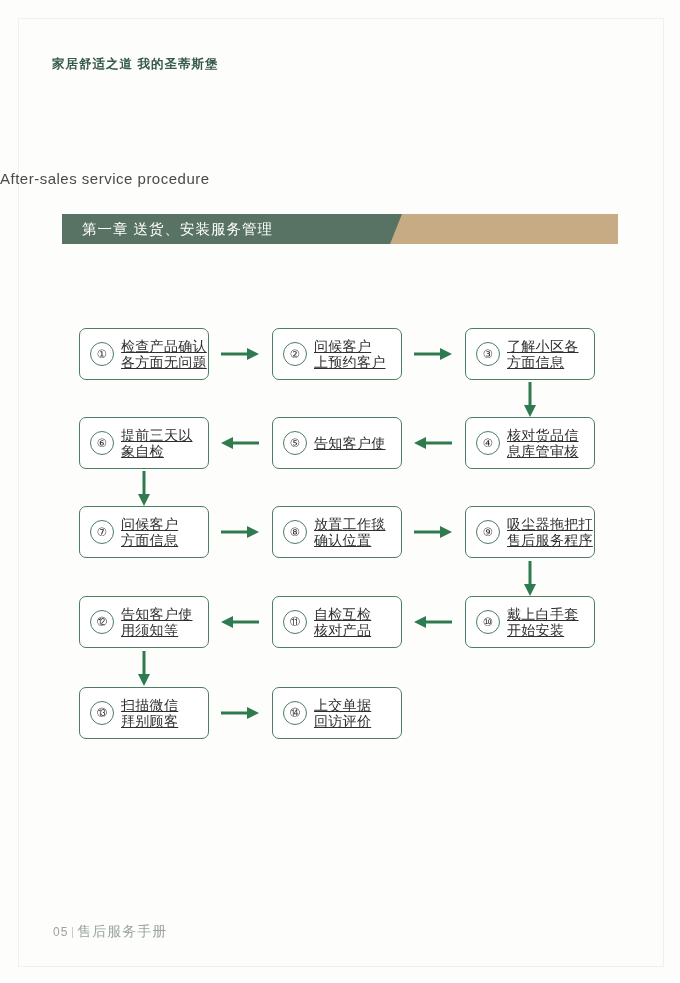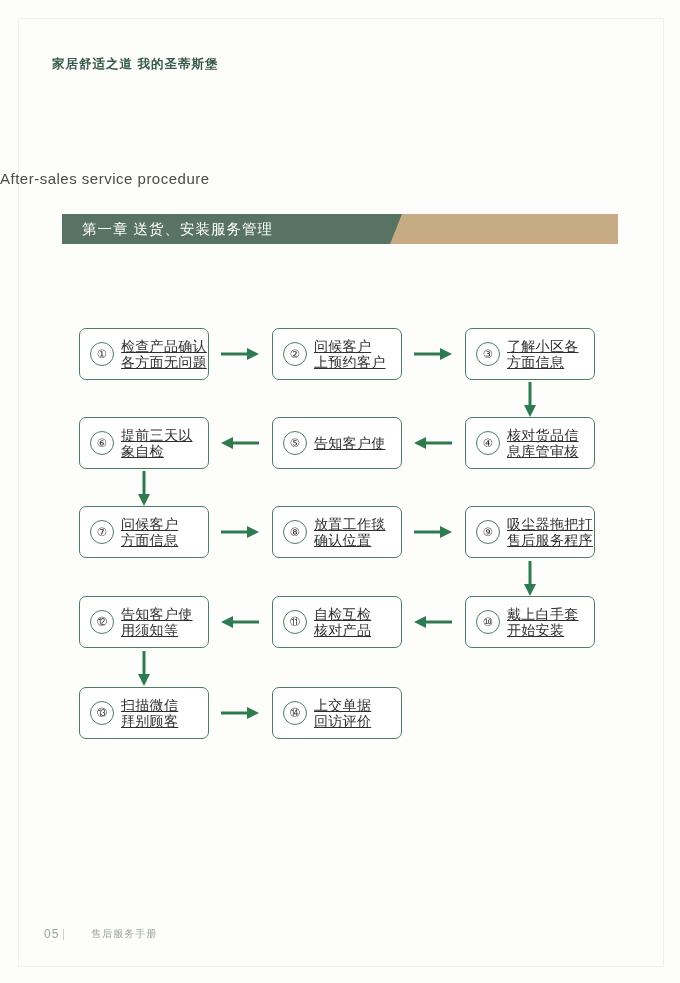--- a/index.html
+++ b/index.html
@@ -145,41 +145,40 @@
   }
 
   .arrow {
     position: absolute;
     color: #2f7a4f;
   }
   .arrow svg { display: block; }
 
   .footer {
     position: absolute;
-    left: 44px;
+    left: 53px;
     bottom: 42px;
     display: flex;
     align-items: center;
     gap: 4px;
     color: #9aa49e;
   }
   .footer .pg {
     font-size: 12px;
     letter-spacing: 1px;
   }
   .footer .sep {
     width: 1px;
     height: 11px;
     background: #c9d0cb;
     display: inline-block;
   }
   .footer .lbl {
-    font-size: 10px;
+    font-size: 14px;
     letter-spacing: 1px;
-    margin-left: 23px;
   }
 </style>
 </head>
 <body>
 
 <div class="page">
 
   <div class="header-note">家居舒适之道  我的圣蒂斯堡</div>
 
   <div class="title-en">After-sales service procedure</div>

